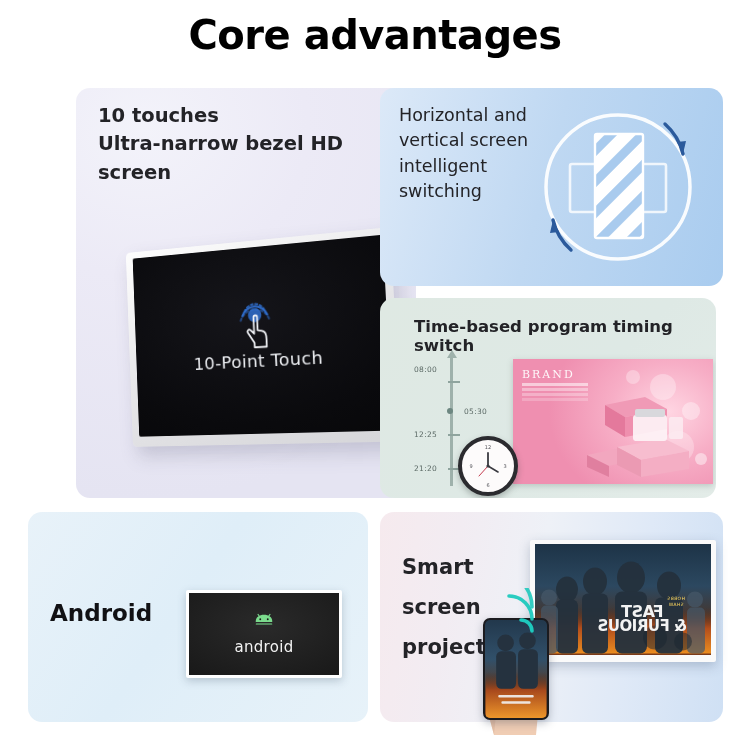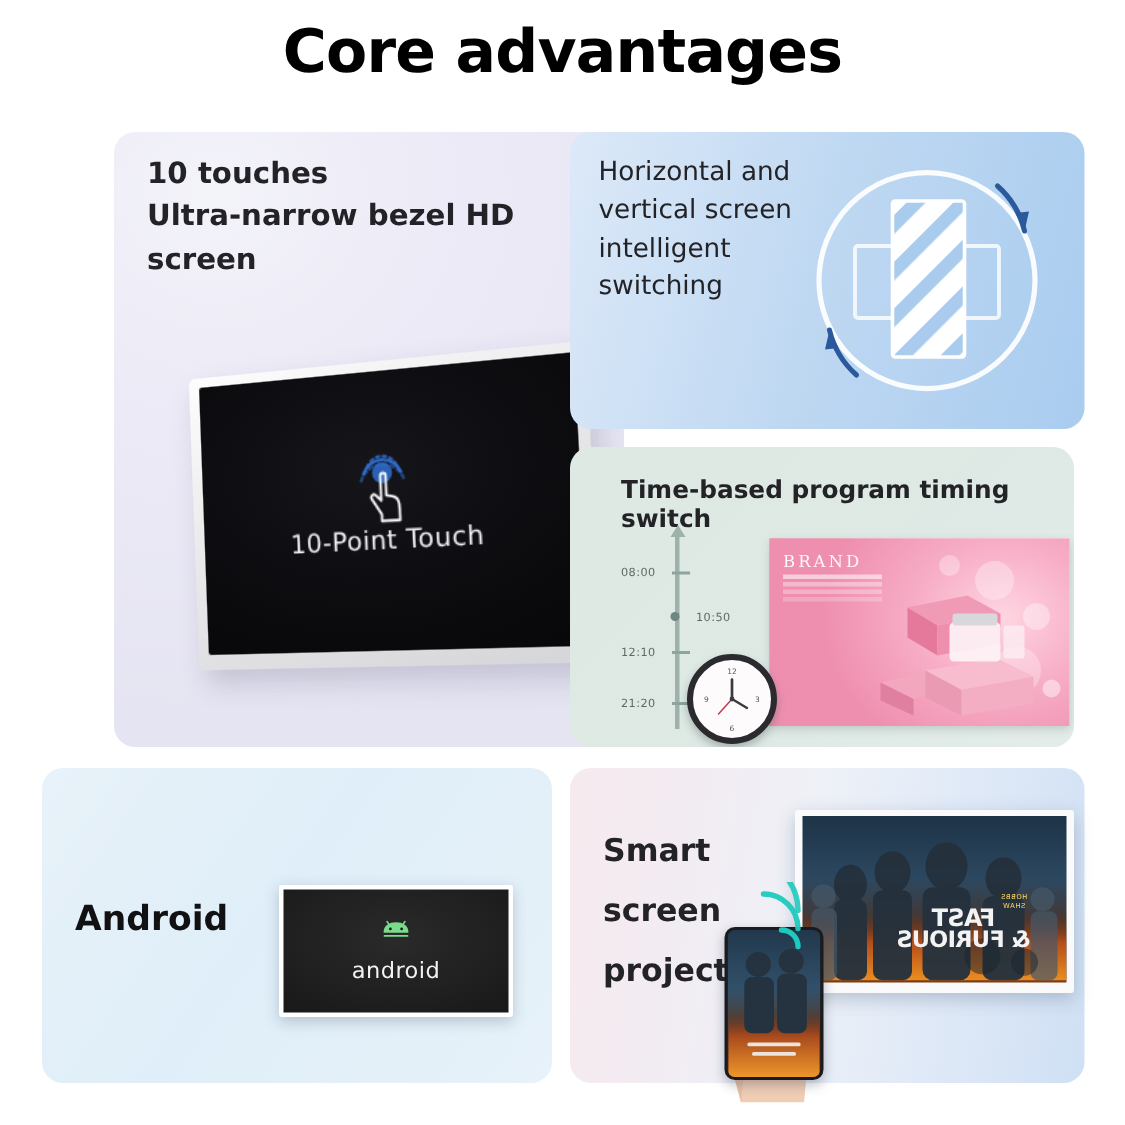--- a/index.html
+++ b/index.html
@@ -404,27 +404,27 @@
     <path d="M30 128 L36 140 L27 141 Z" fill="#2b5a9c"></path>
   </svg>
 </div>
 
 <div class="card" id="card-timing">
   <div class="card-head">Time-based program timing switch</div>
 
   <div class="timeline"></div>
 
   <div class="tl-tick" style="top:83px"></div>
-  <div class="tl-label" style="left:34px; top:79px">08:00</div>
+  <div class="tl-label" style="left:34px; top:67px">08:00</div>
 
   <div class="tl-dot" style="top:110px"></div>
-  <div class="tl-label" style="left:84px; top:109px">10:50</div>
+  <div class="tl-label" style="left:84px; top:109px">05:30</div>
 
   <div class="tl-tick" style="top:136px"></div>
-  <div class="tl-label" style="left:34px; top:132px">12:10</div>
+  <div class="tl-label" style="left:34px; top:132px">12:25</div>
 
   <div class="tl-tick" style="top:170px"></div>
   <div class="tl-label" style="left:34px; top:166px">21:20</div>
 
   <div class="ad-screen">
     <div class="ad-inner">
       <div class="ad-brand">BRAND</div>
       <div class="ad-sub"></div>
       <svg viewBox="0 0 200 125" style="position:absolute;inset:0;width:100%;height:100%">
         <g opacity=".9">

